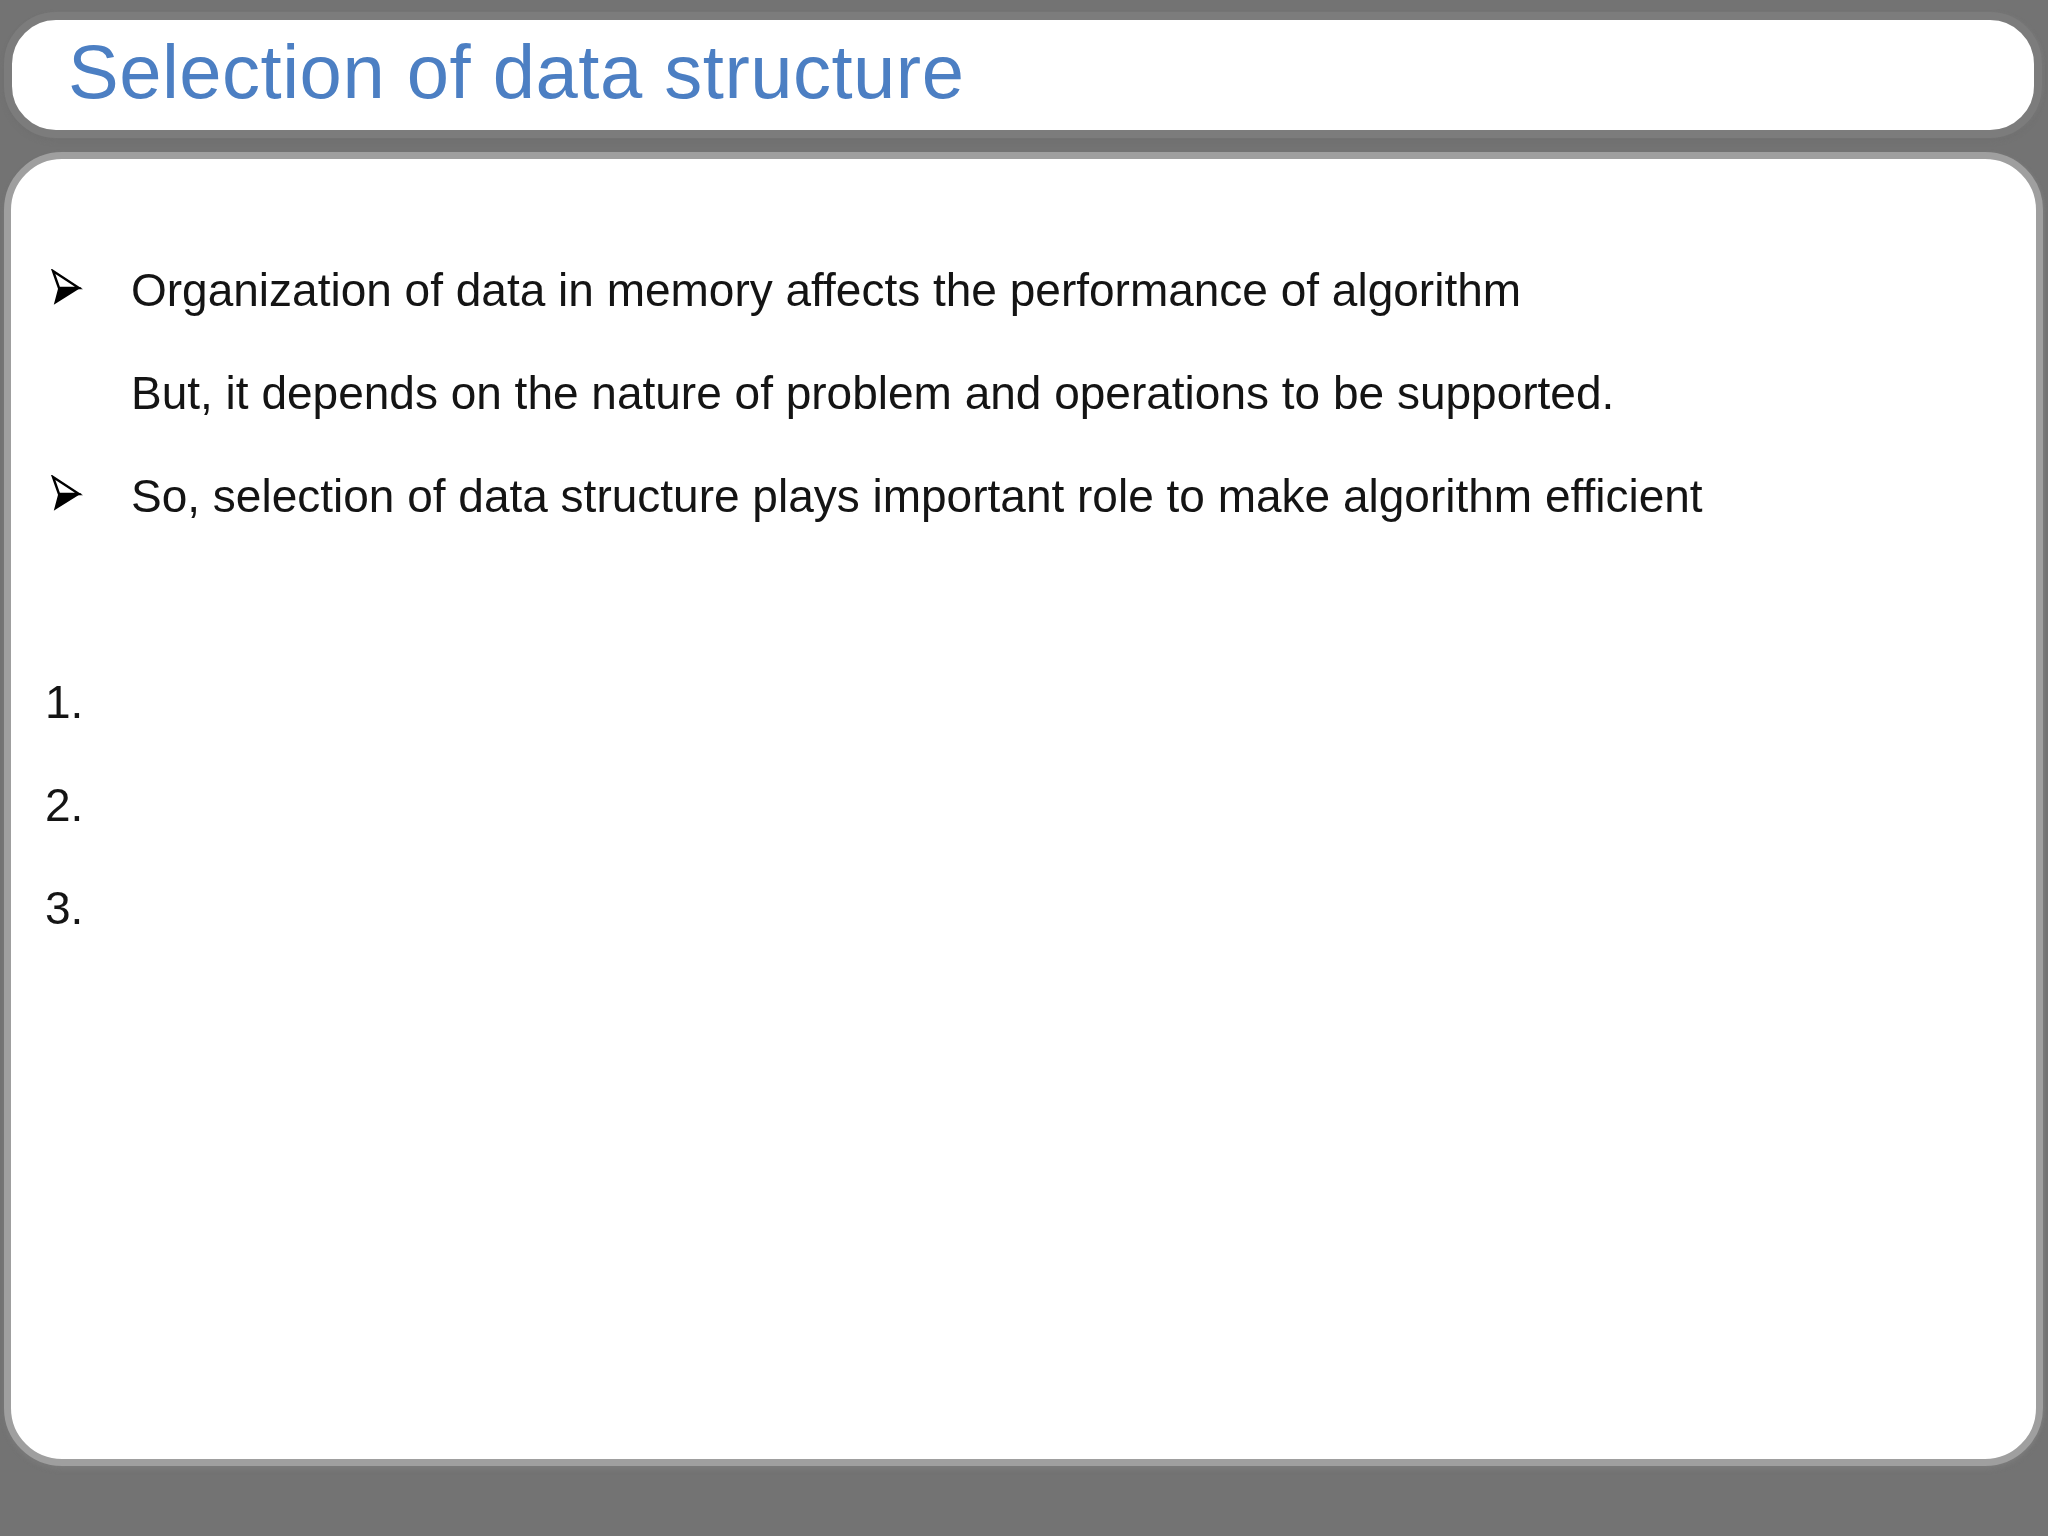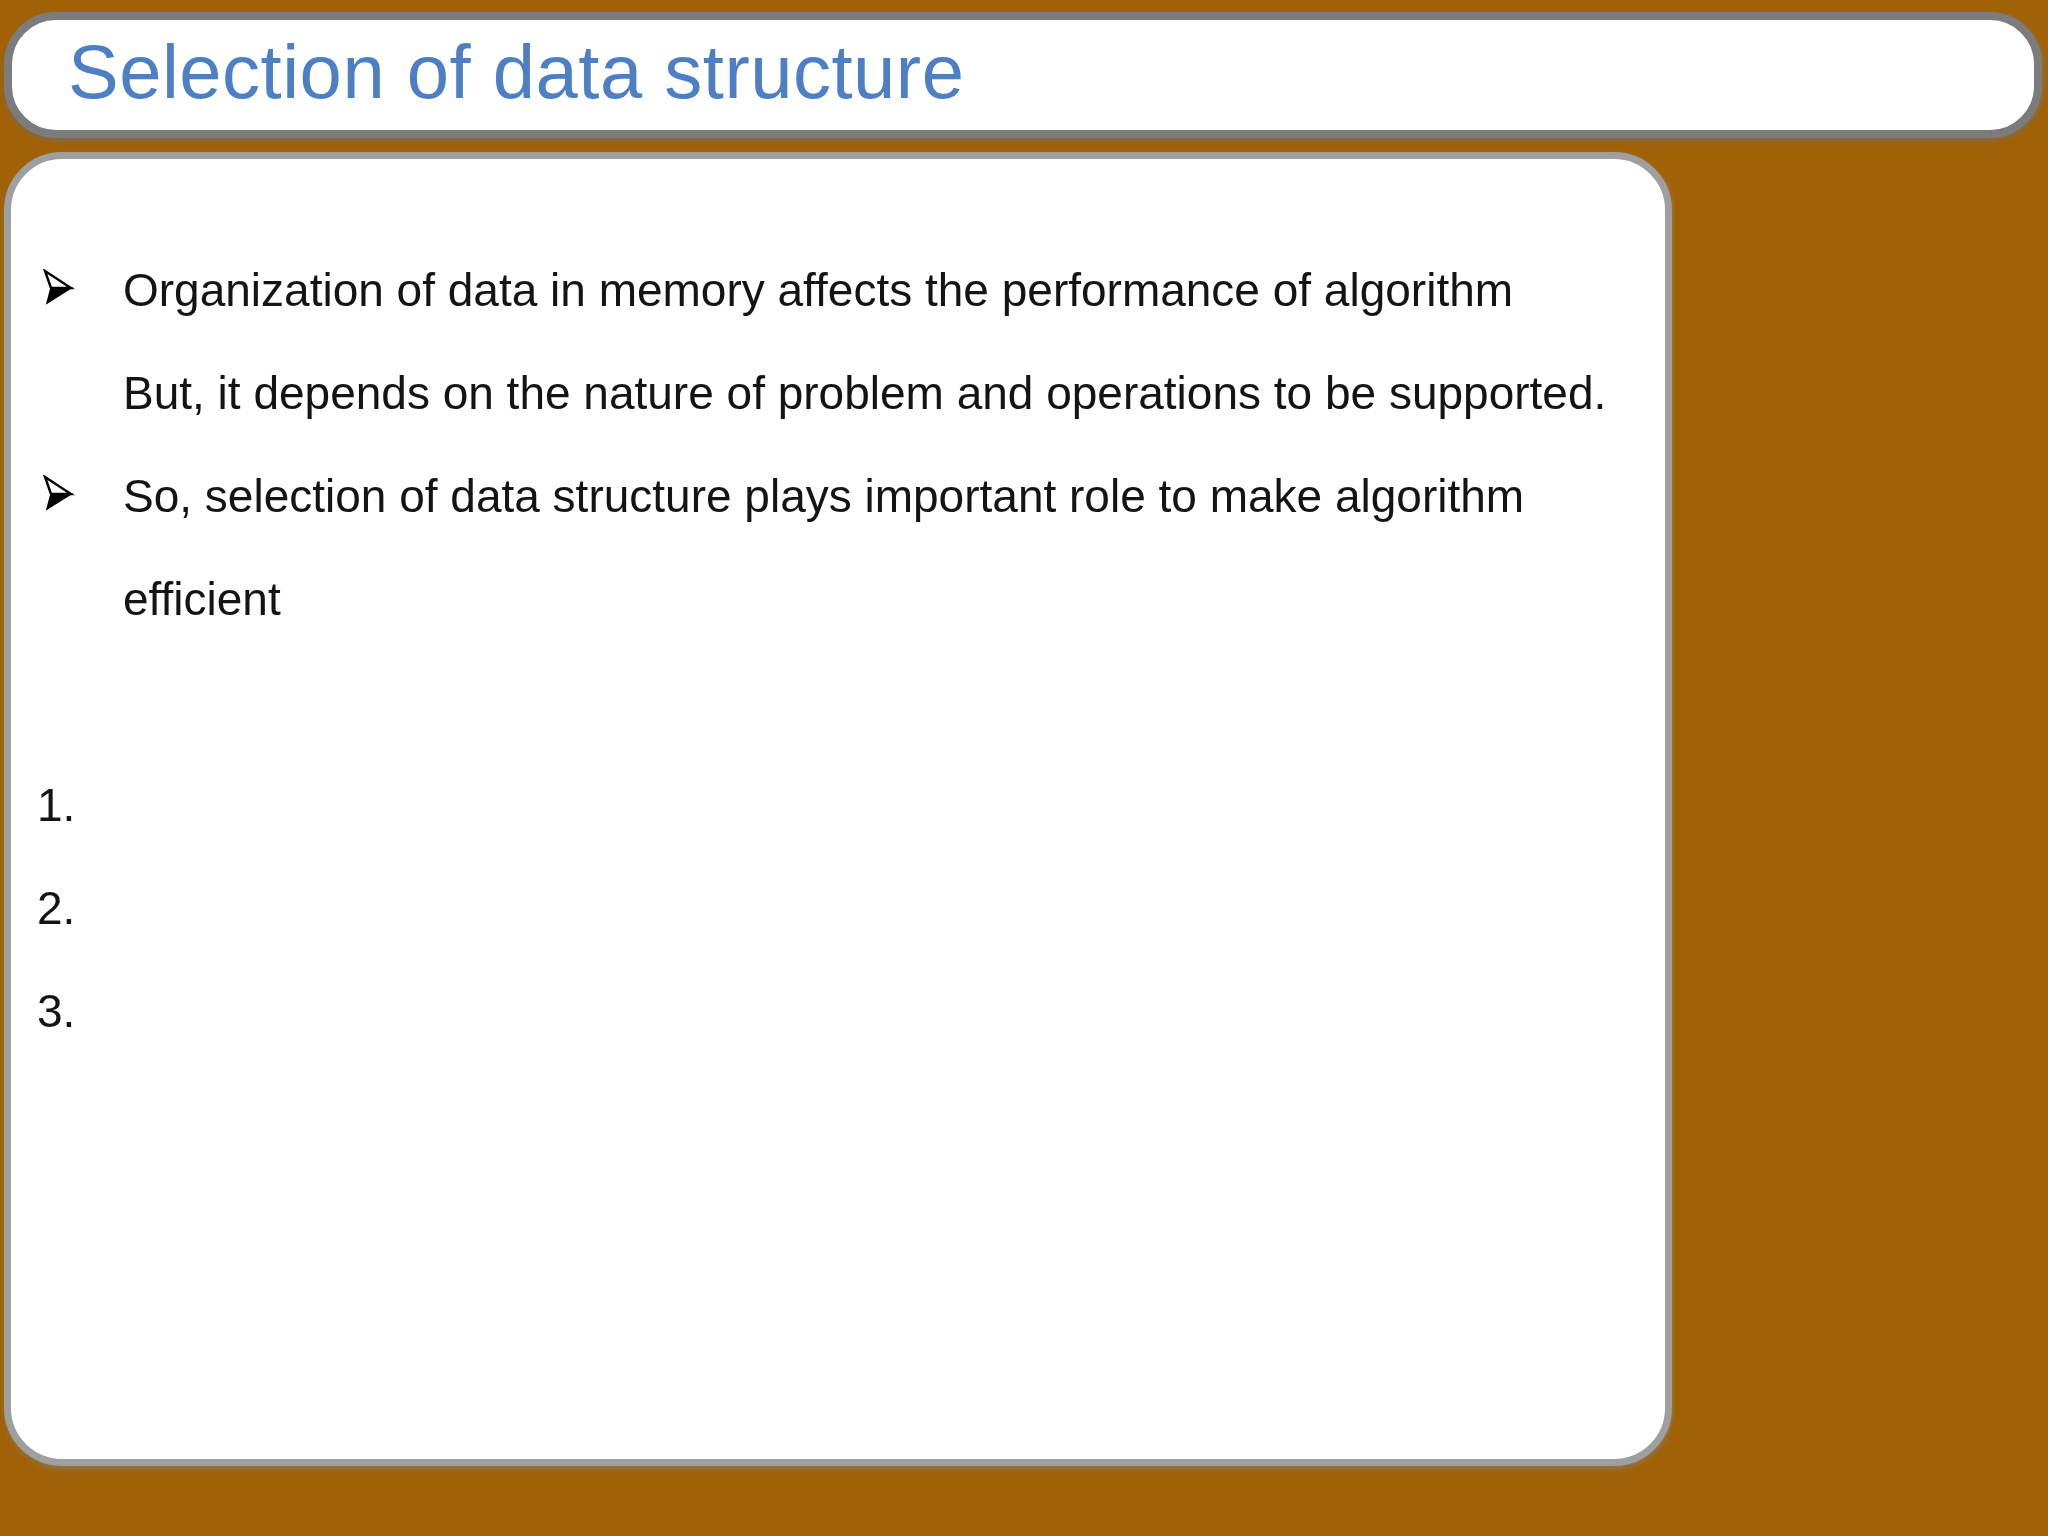--- a/index.html
+++ b/index.html
@@ -4,21 +4,21 @@
 <style>
   html, body {
     margin: 0;
     padding: 0;
     background: #ffffff;
   }
   .slide {
     position: relative;
     width: 2048px;
     height: 1536px;
-    background: #a16207;
+    background: #737373;
     font-family: "Liberation Sans", sans-serif;
     overflow: hidden;
   }
 
   
   .title-box {
     position: absolute;
     left: 4px;
     top: 12px;
     width: 2038px;
@@ -39,28 +39,28 @@
     letter-spacing: 0.5px;
     white-space: nowrap;
     padding-bottom: 6px;
   }
 
   
   .content-box {
     position: absolute;
     left: 4px;
     top: 152px;
-    width: 1668px;
+    width: 2039px;
     height: 1314px;
     box-sizing: border-box;
     background: #ffffff;
     border: 7px solid #9f9f9f;
     border-radius: 58px;
     box-shadow: 0 4px 4px rgba(130,130,130,0.4), 2px 0 3px rgba(150,150,150,0.2);
-    padding: 80px 26px 0 26px;
+    padding: 80px 26px 0 34px;
   }
 
   .line {
     display: flex;
     align-items: flex-start;
     font-size: 46px;
     line-height: 103px;
     color: #141414;
   }
   .marker {

